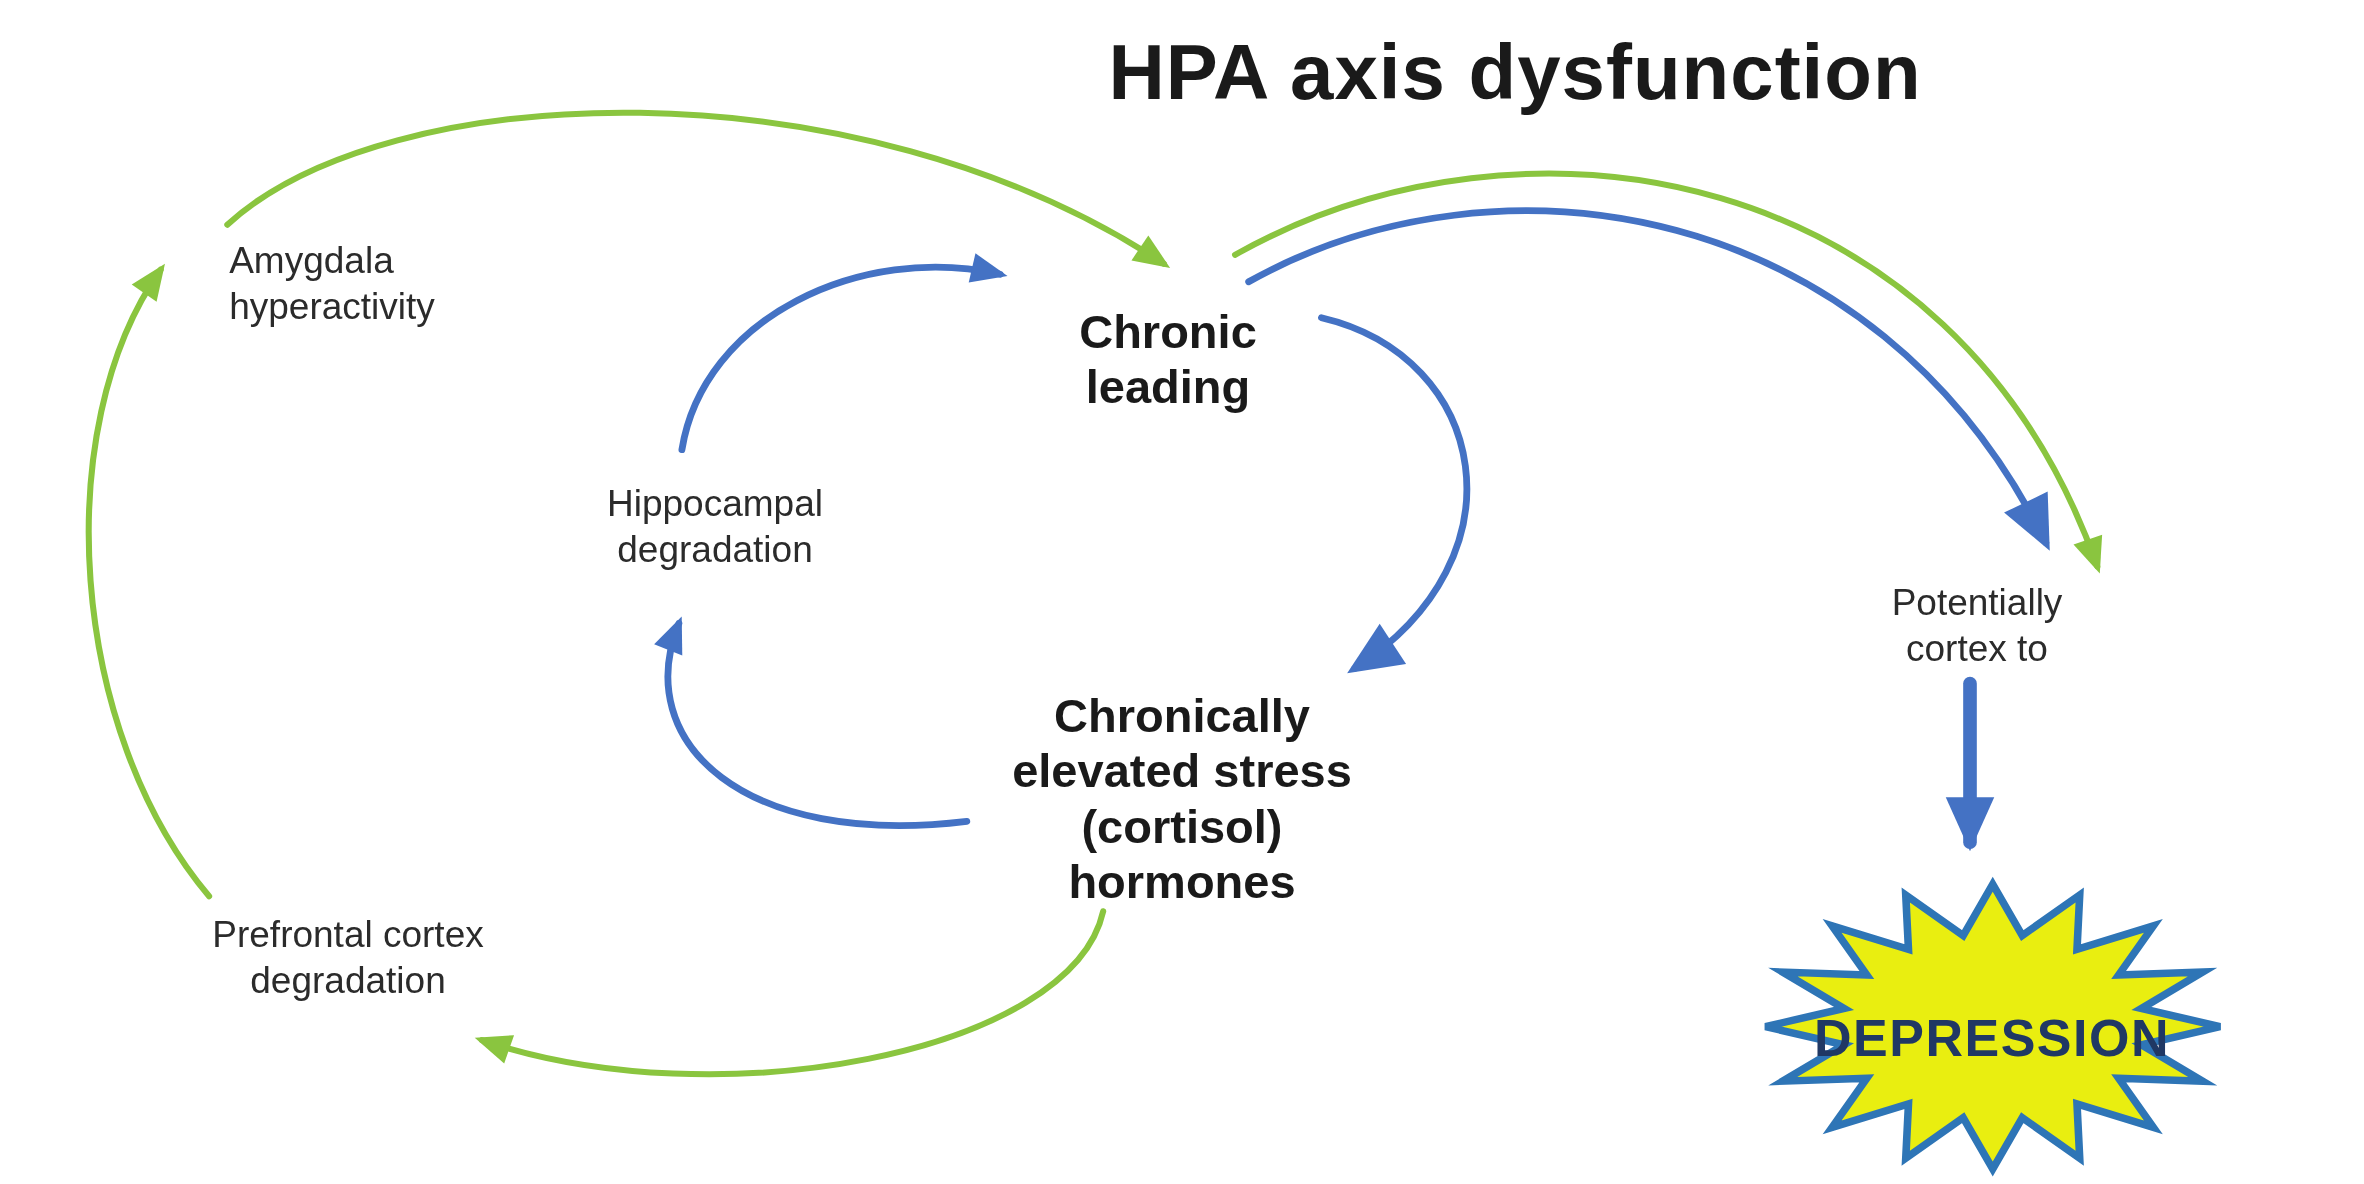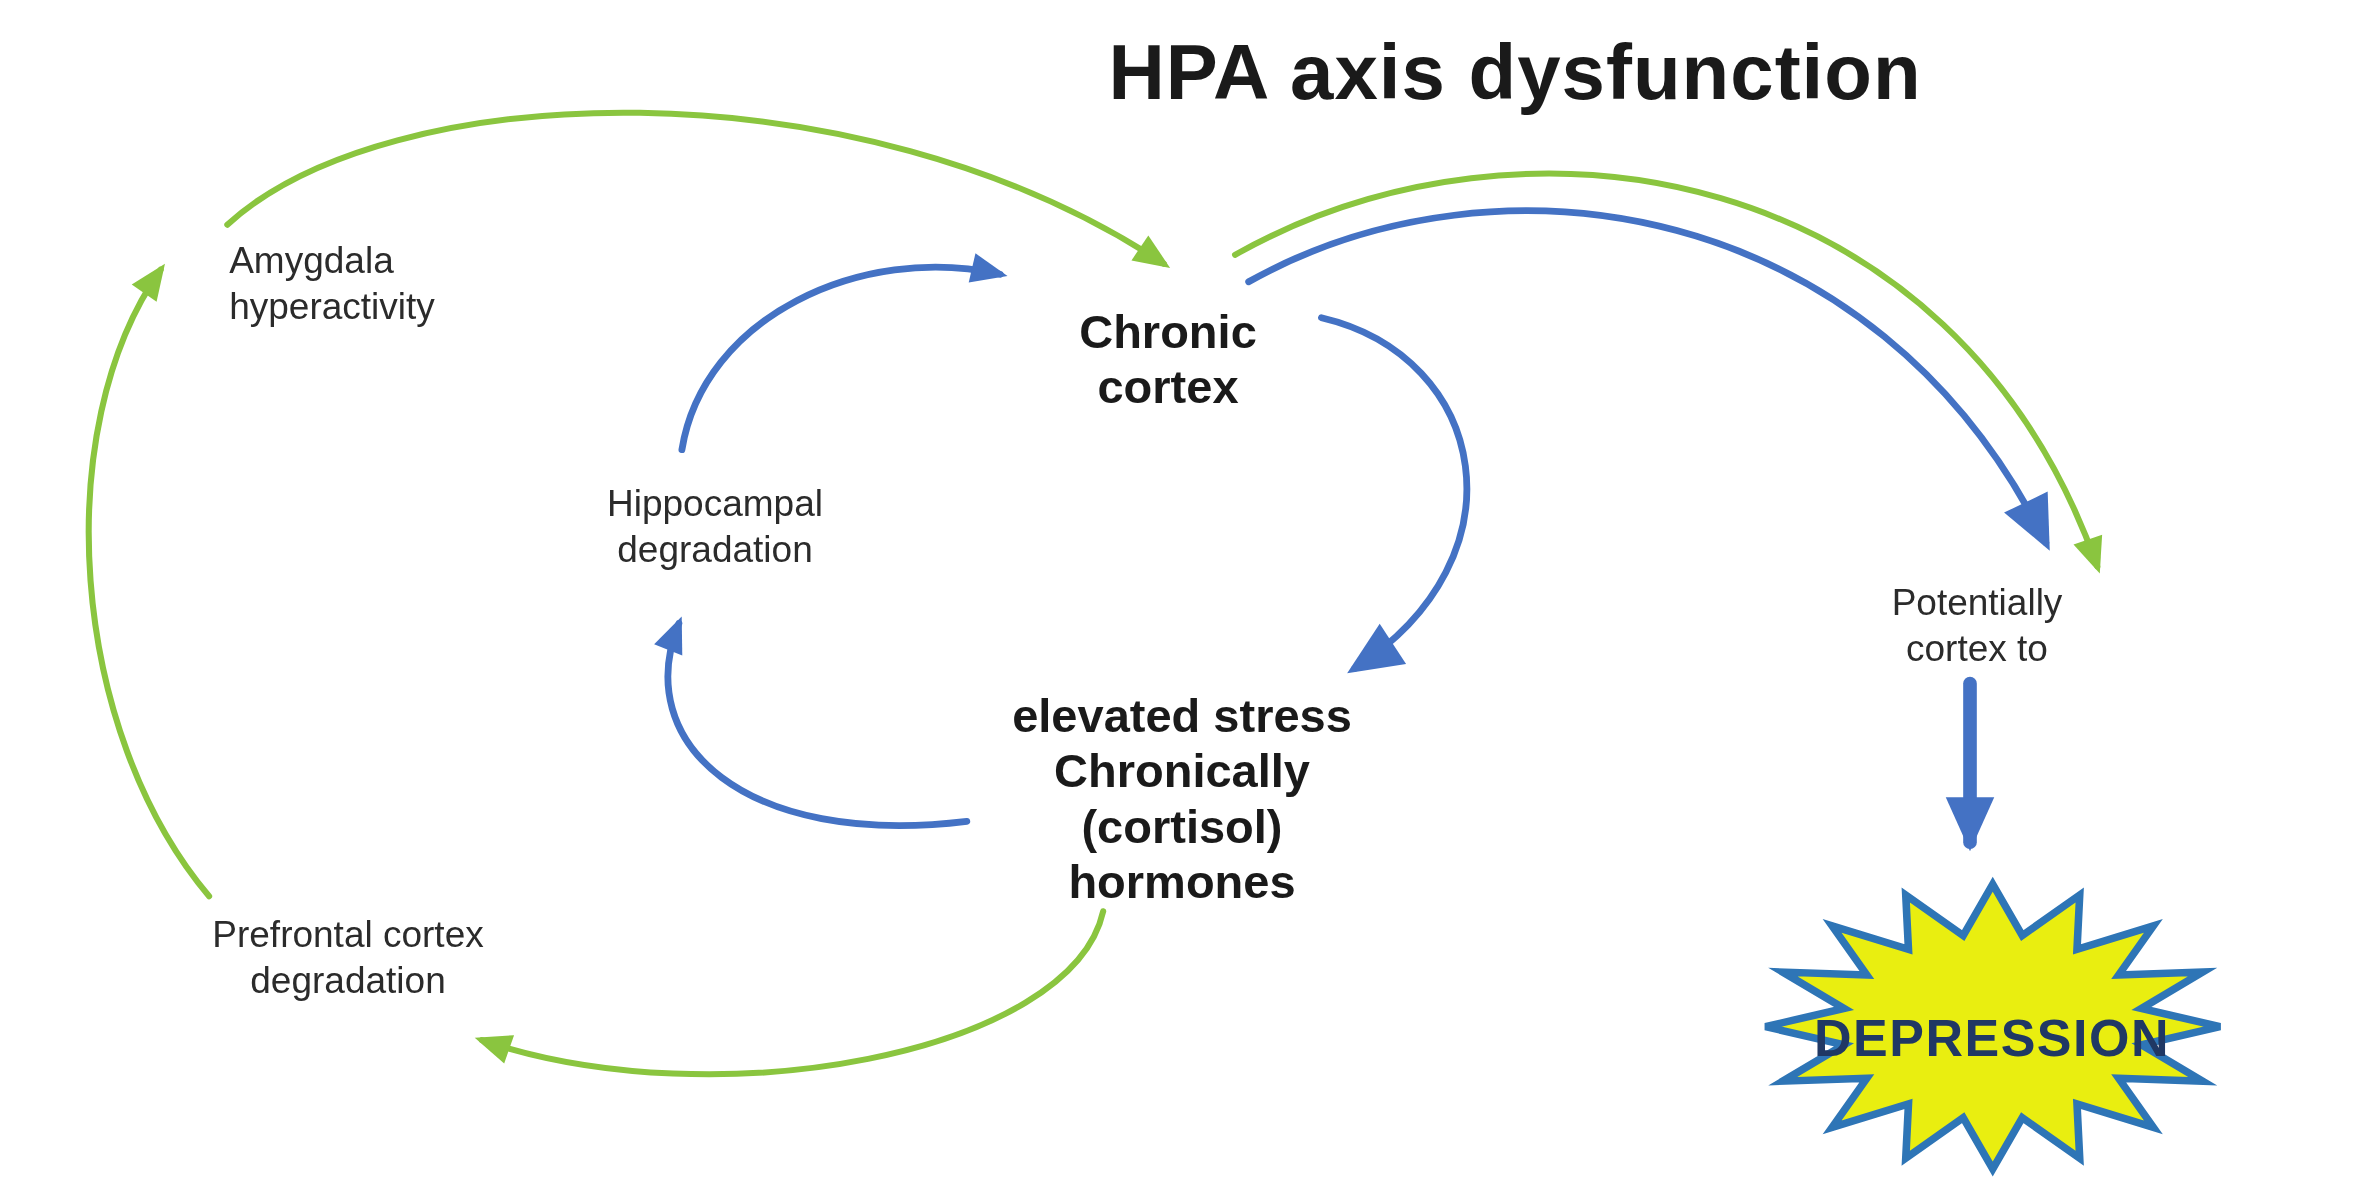--- a/index.html
+++ b/index.html
@@ -87,31 +87,31 @@
 
   <div class="diagram-title" style="left:1515px; top:72px;">HPA axis dysfunction</div>
 
   <div class="label align-left" style="left:332px; top:284px;">
     <div>Amygdala</div>
     <div>hyperactivity</div>
   </div>
 
   <div class="label bold" style="left:1168px; top:359px;">
     <div>Chronic</div>
-    <div>cortex</div>
+    <div>leading</div>
   </div>
 
   <div class="label" style="left:715px; top:527px;">
     <div>Hippocampal</div>
     <div>degradation</div>
   </div>
 
   <div class="label bold" style="left:1182px; top:799px;">
+    <div>Chronically</div>
     <div>elevated stress</div>
-    <div>Chronically</div>
     <div>(cortisol)</div>
     <div>hormones</div>
   </div>
 
   <div class="label" style="left:348px; top:958px;">
     <div>Prefrontal cortex</div>
     <div>degradation</div>
   </div>
 
   <div class="label" style="left:1977px; top:626px;">

